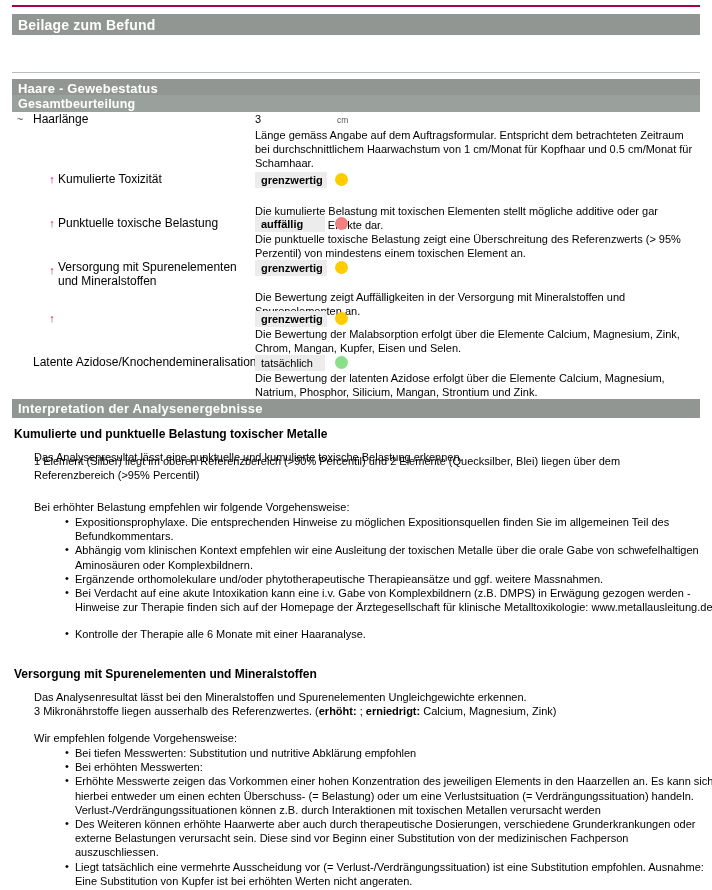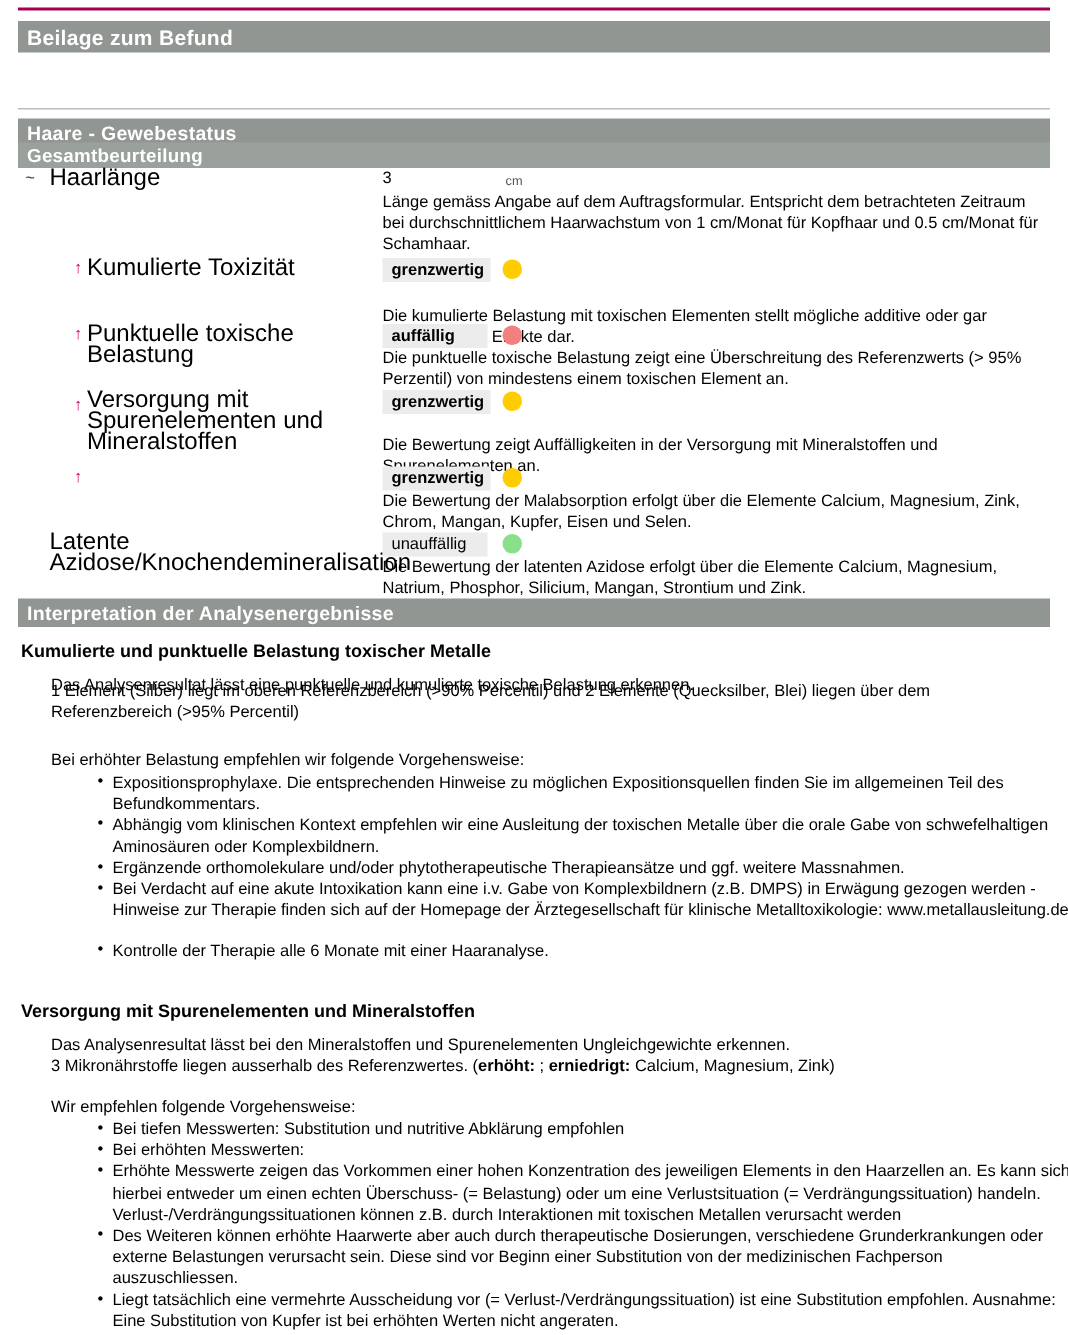--- a/index.html
+++ b/index.html
@@ -87,21 +87,21 @@
   .marker.tilde {
     color: #444;
     font-weight: normal;
     left: 14px;
   }
   .rlabel {
     position: absolute;
     left: 58px;
     top: 0;
     width: 195px;
-    font-size: 16px;
+    font-size: 12px;
     line-height: 14px;
     color: #000;
   }
   .rlabel.noindent { left: 33px; }
   .rvalue {
     position: absolute;
     left: 255px;
     top: 0;
     font-size: 11px;
     line-height: 14px;
@@ -239,21 +239,21 @@
 
     <div class="arow" style="position:absolute; top:199px;">
       <div class="marker">↑</div>
       <div class="rvalue"><span class="chip bold">grenzwertig</span></div>
       <div class="dot yellow"></div>
     </div>
     <div class="rnote" style="top:215px;">Die Bewertung der Malabsorption erfolgt über die Elemente Calcium, Magnesium, Zink, Chrom, Mangan, Kupfer, Eisen und Selen.</div>
 
     <div class="arow" style="position:absolute; top:243px;">
       <div class="rlabel noindent" style="width:225px;">Latente Azidose/Knochendemineralisation</div>
-      <div class="rvalue"><span class="chip">unauffällig</span></div>
+      <div class="rvalue"><span class="chip">tatsächlich</span></div>
       <div class="dot green"></div>
     </div>
     <div class="rnote" style="top:259px;">Die Bewertung der latenten Azidose erfolgt über die Elemente Calcium, Magnesium, Natrium, Phosphor, Silicium, Mangan, Strontium und Zink.</div>
   </div>
 
   <div class="band t2" style="top:399px;">
     <span>Interpretation der Analysenergebnisse</span>
   </div>
 
   <div class="subhead" style="top:427px;">Kumulierte und punktuelle Belastung toxischer Metalle</div>

